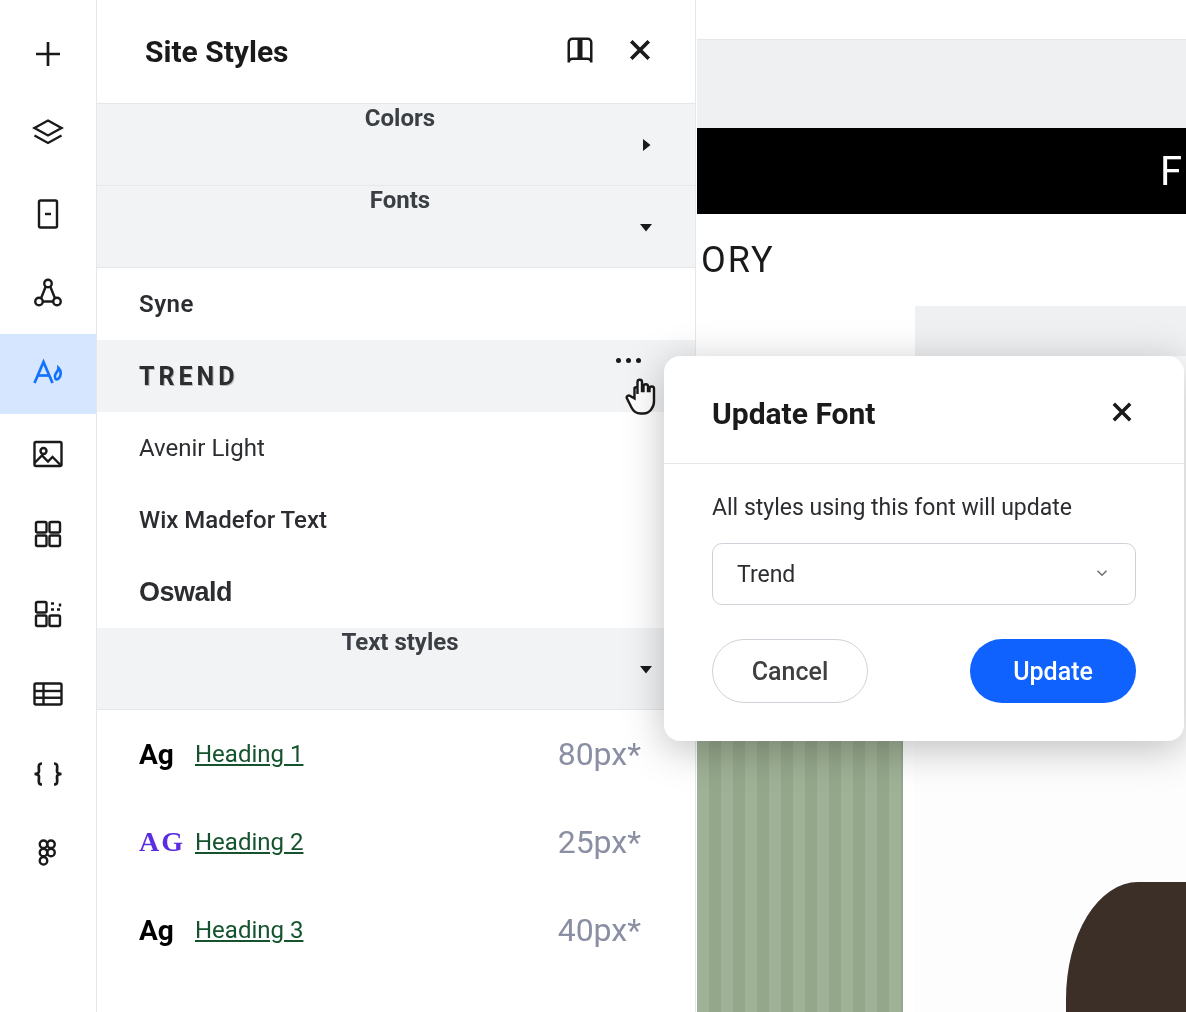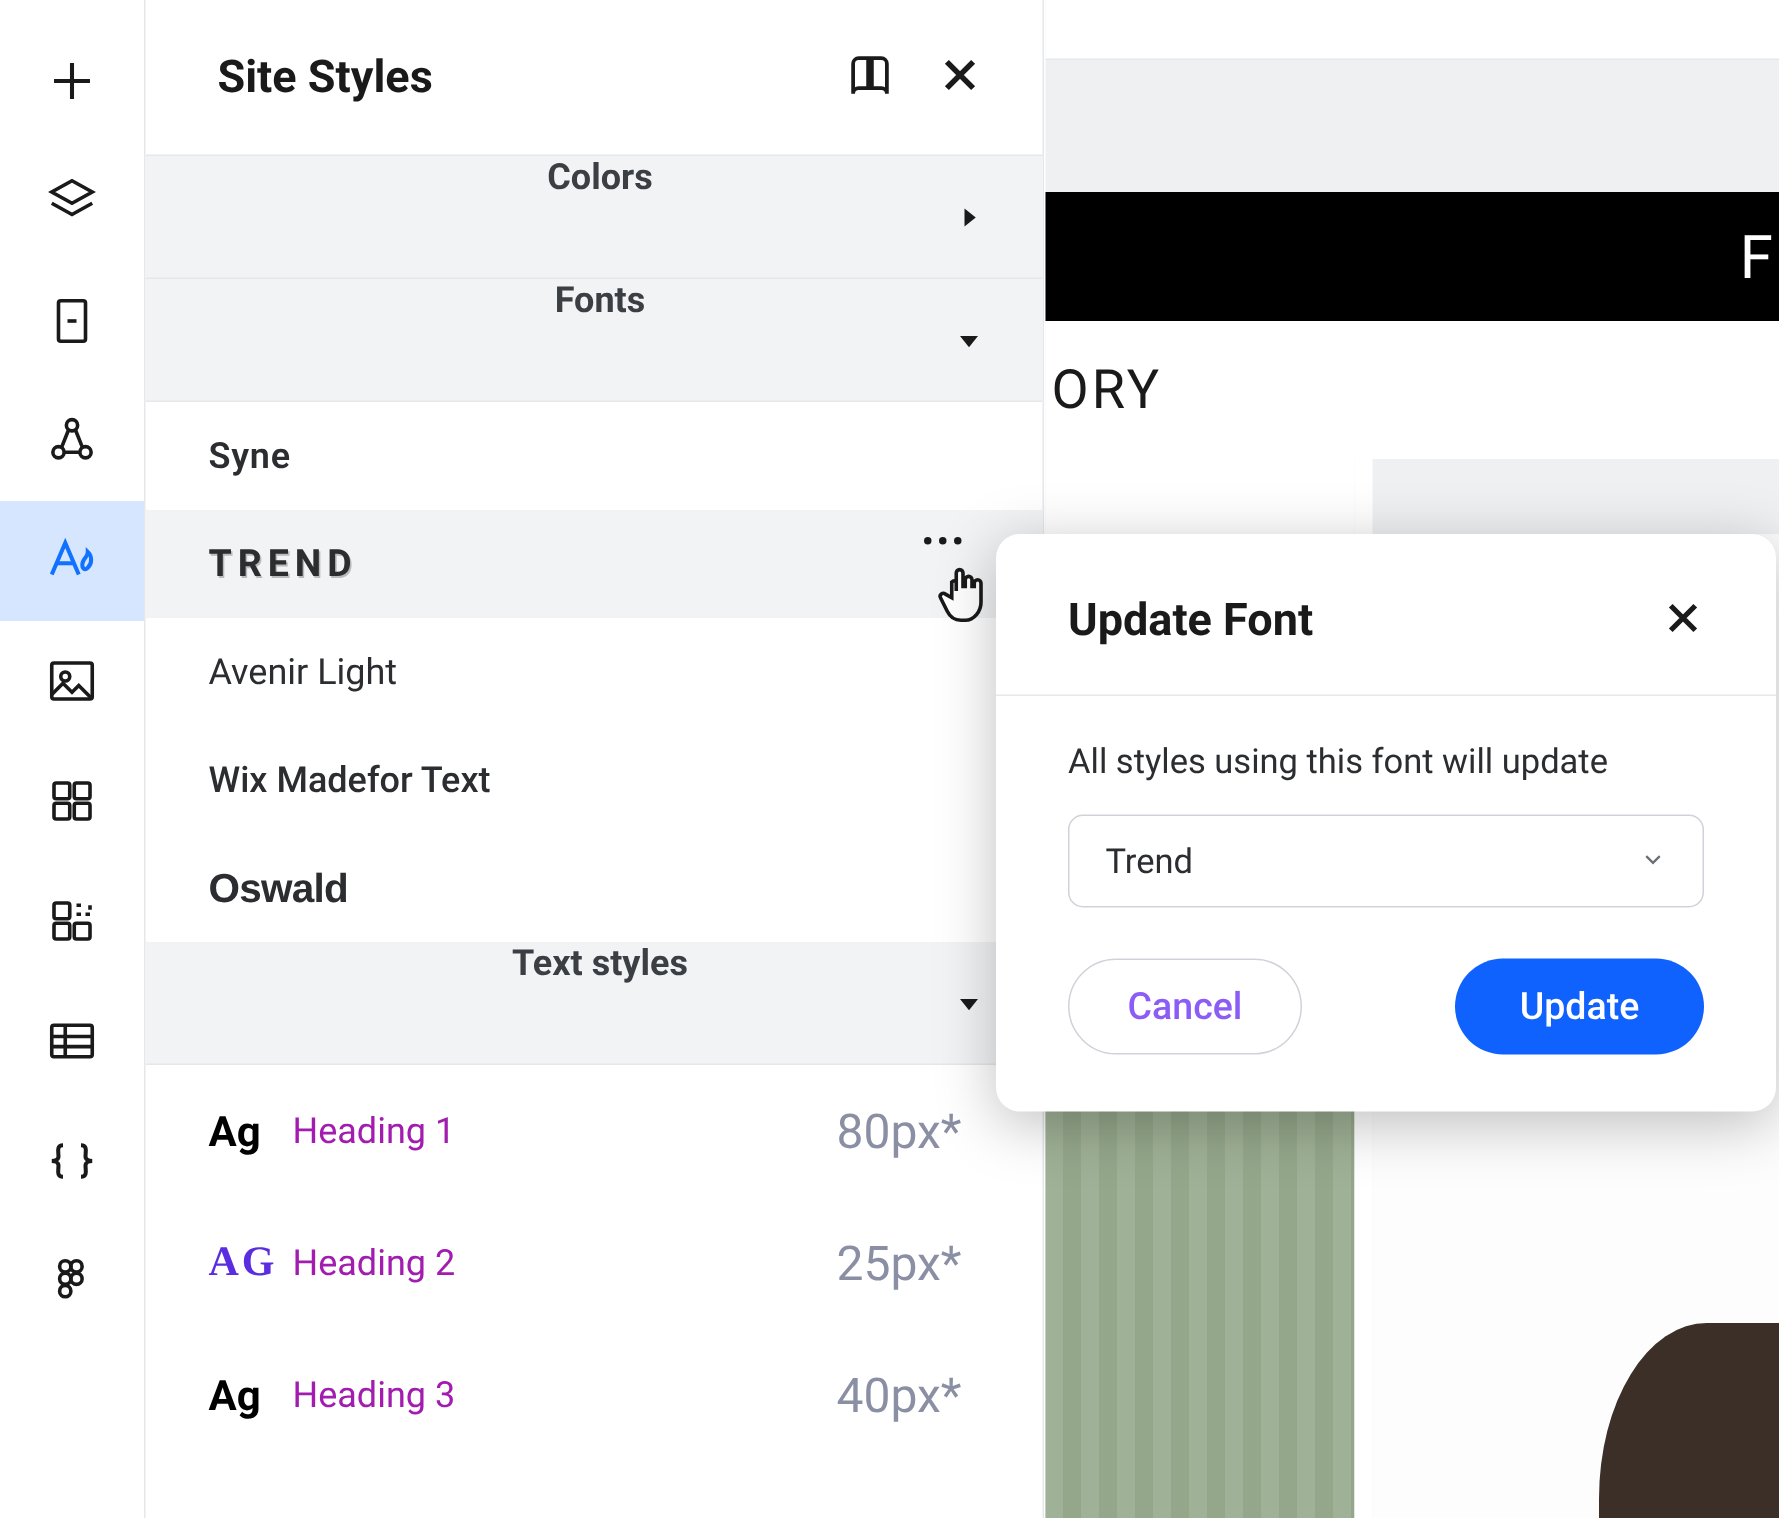--- a/index.html
+++ b/index.html
@@ -116,21 +116,21 @@
     }
     .text-style-row {
       height: 88px;
       display: flex;
       align-items: center;
       padding: 0 54px 0 42px;
       font-size: 24px;
     }
     .text-style-row .ag { width: 56px; font-weight: 700; font-size: 28px; }
     .text-style-row.h2 .ag { color: #5b2de0; letter-spacing: 2px; font-family: Georgia, serif;}
-    .text-style-row .label { flex: 1; color: #a21caf; }
+    .text-style-row .label { flex: 1; color: #14532d; text-decoration: underline; }
     .text-style-row .size { color: #8b8fa3; font-size: 32px; }
     .canvas {
       position: absolute;
       left: 697px; top: 0;
       right: 0; bottom: 0;
       background: #eef0f2;
     }
     .canvas-topbar {
       position: absolute;
       left: 0; top: 0; right: 0;
@@ -246,21 +246,21 @@
       border-radius: 32px;
       font-size: 25px;
       font-weight: 500;
       display: flex;
       align-items: center;
       justify-content: center;
       cursor: pointer;
     }
     .btn-secondary {
       border: 1px solid #cfd3d9;
-      color: #8b5cf6;
+      color: #404040;
       background: #fff;
       width: 156px;
     }
     .btn-primary {
       background: #0f62fe;
       color: #fff;
       border: none;
       width: 166px;
     }
   </style>

